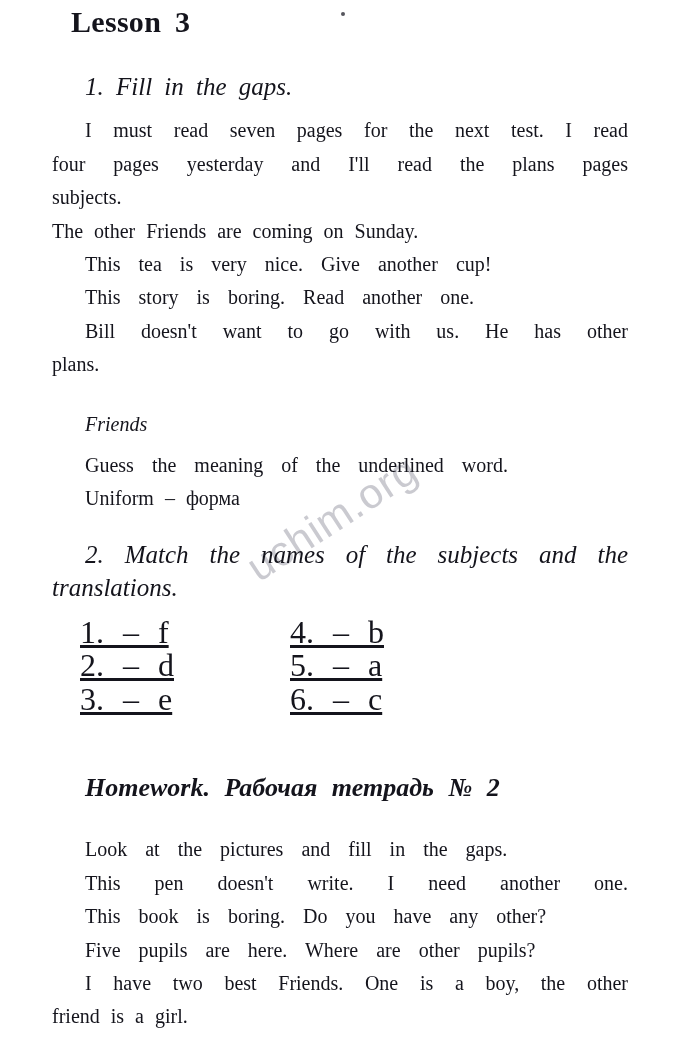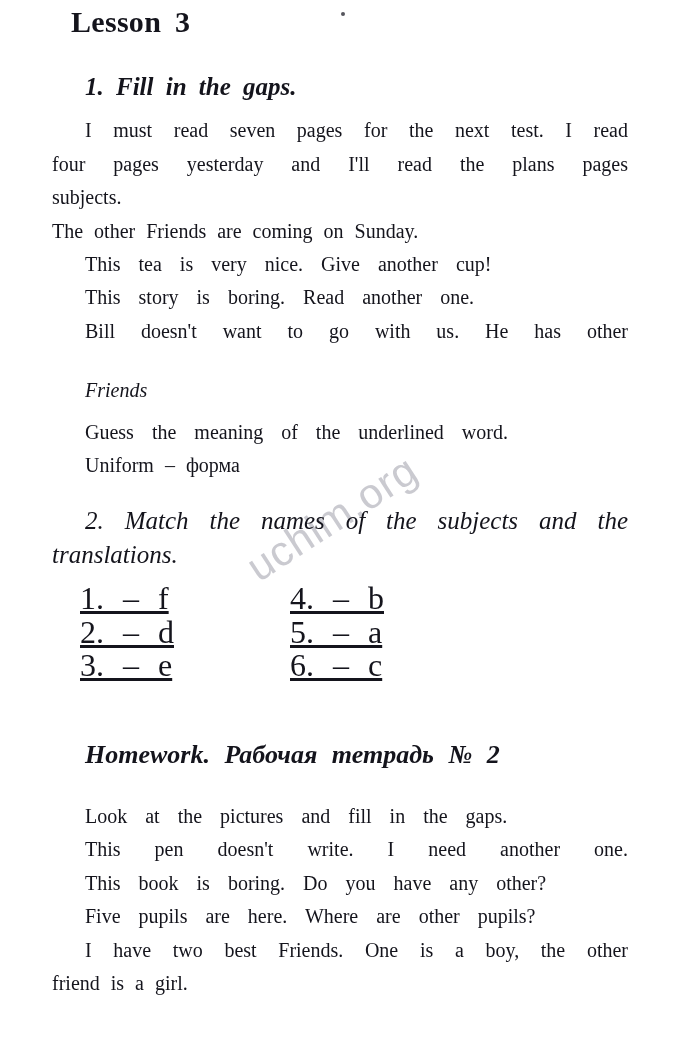--- a/index.html
+++ b/index.html
@@ -47,21 +47,20 @@
     word-spacing: 3px;
   }
   .indent { padding-left: 33px; }
   .stretch { text-align: justify; text-align-last: justify; }
   .wide { word-spacing: 6px; }
   .spread { word-spacing: 13px; }
   .italic { font-style: italic; }
   .task-title {
     font-size: 25px;
     margin-top: 30px;
-    font-weight: bold;
   }
   .first-body { margin-top: 11px; }
   .vocab-heading { margin-top: 26px; }
   .vocab-instruction { margin-top: 8px; }
   .ex2-title { margin-top: 22px; font-size: 25px; }
   .answers { margin-top: 11px; }
   .answer-row {
     display: flex;
     font-size: 32px;
     line-height: 33.4px;
@@ -108,20 +107,21 @@
   <div class="ln indent italic wide task-title">1. Fill in the gaps.</div>
 
   <div>
     <div class="ln indent stretch first-body">I must read seven pages for the next test. I read</div>
     <div class="ln stretch">four pages yesterday and I'll read the plans pages</div>
     <div class="ln">subjects.</div>
     <div class="ln wide">The other Friends are coming on Sunday.</div>
     <div class="ln indent spread">This tea is very nice. Give another cup!</div>
     <div class="ln indent spread">This story is boring. Read another one.</div>
     <div class="ln indent stretch">Bill doesn't want to go with us. He has other</div>
+    <div class="ln">plans.</div>
   </div>
 
   <div>
     <div class="ln indent italic vocab-heading">Friends</div>
     <div class="ln indent spread vocab-instruction">Guess the meaning of the underlined word.</div>
     <div class="ln indent wide">Uniform – форма</div>
   </div>
 
   <div>
     <div class="ln indent italic stretch ex2-title">2. Match the names of the subjects and the</div>

